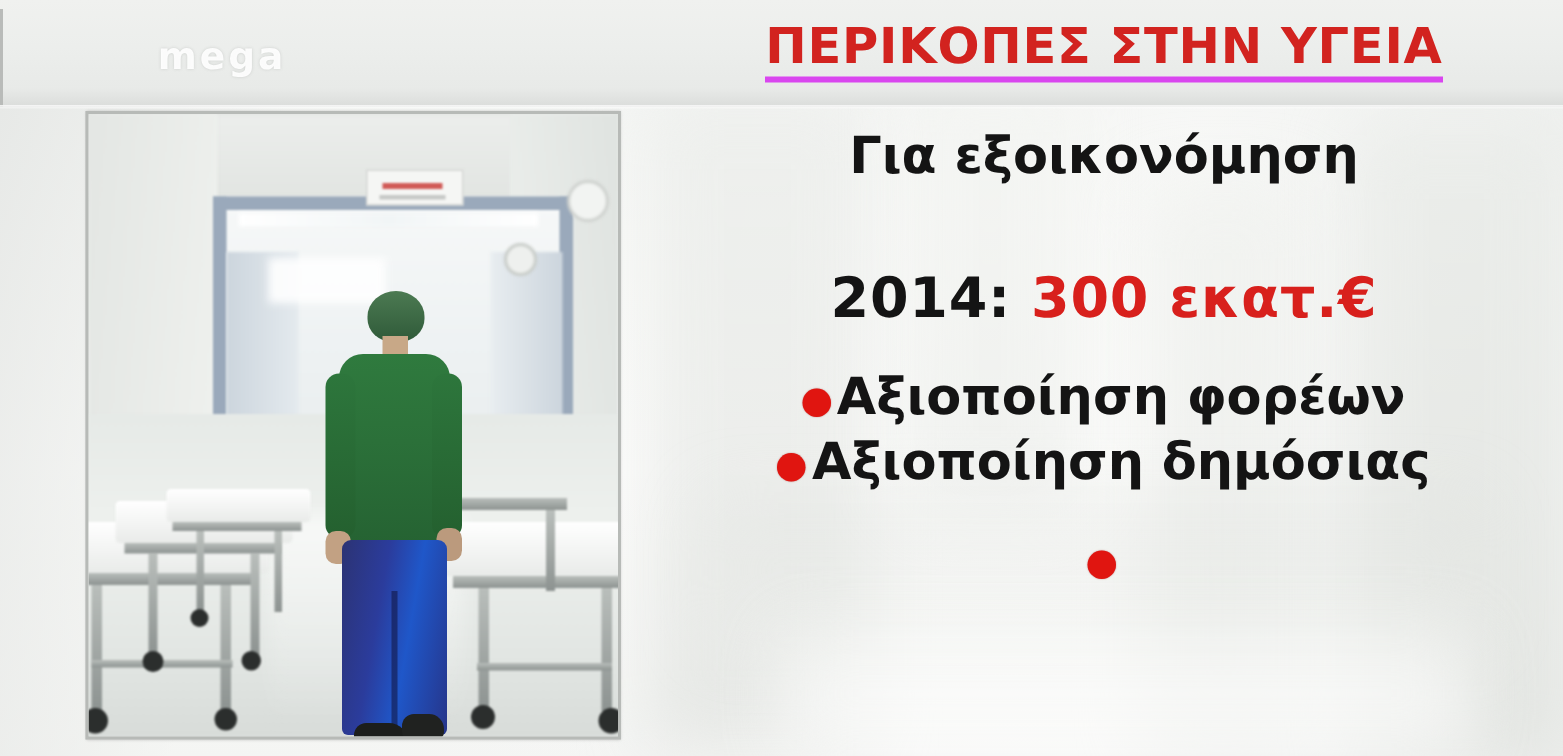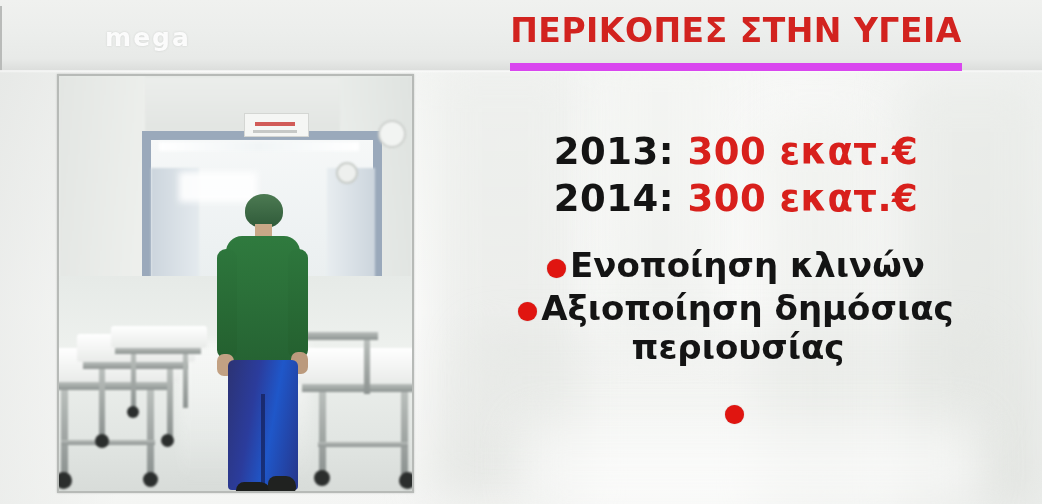--- a/index.html
+++ b/index.html
@@ -256,22 +256,22 @@
     text-align:center;
   }
   .title {
     display:inline-block;
     font-family:"DejaVu Sans", sans-serif;
     font-size:33px;
     font-weight:700;
     color:#d2231f;
     letter-spacing:0.5px;
     line-height:1;
-    padding-bottom:16px;
-    border-bottom:8px solid #d946ef;
+    padding-bottom:4px;
+    border-bottom:4px solid #d946ef;
     white-space:nowrap;
     text-align:right;
   }
 
   .subtitle {
     position:absolute; left:0; top:10px; width:612px;
     text-align:center;
     font-family:"DejaVu Sans", sans-serif;
     font-size:34px;
     font-weight:700;
@@ -429,43 +429,39 @@
 
     </div>
   </div>
 
   <div class="content">
 
     <div class="title-wrap">
       <div class="title">ΠΕΡΙΚΟΠΕΣ ΣΤΗΝ ΥΓΕΙΑ</div>
     </div>
 
-
-    <div class="year-row year-1">
-      <span>2013:</span>
-      <span class="amt">300 εκατ.€</span>
-    </div>
+    <div class="subtitle">Για εξοικονόμηση</div>
+
 
     <div class="year-row year-2">
       <span>2014:</span>
       <span class="amt">300 εκατ.€</span>
     </div>
 
     <div class="bullets">
 
       <div class="bullet-line b1">
         <span class="dot"></span>
-        <span class="b-text">Ενοποίηση κλινών</span>
+        <span class="b-text">Αξιοποίηση φορέων</span>
       </div>
 
       <div class="bullet-line wrap b2">
         <span class="dot"></span>
         <span class="b-text">
           <span>Αξιοποίηση δημόσιας</span>
-          <span class="b-sub">περιουσίας</span>
         </span>
       </div>
 
       <div class="bullet-line">
         <span class="dot"></span>
       </div>
 
     </div>
   </div>
 

